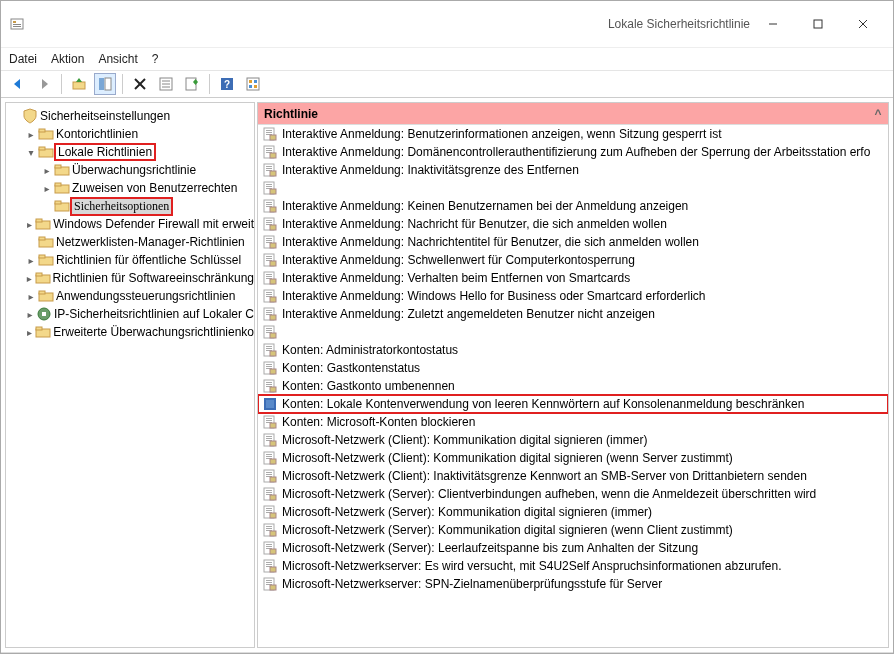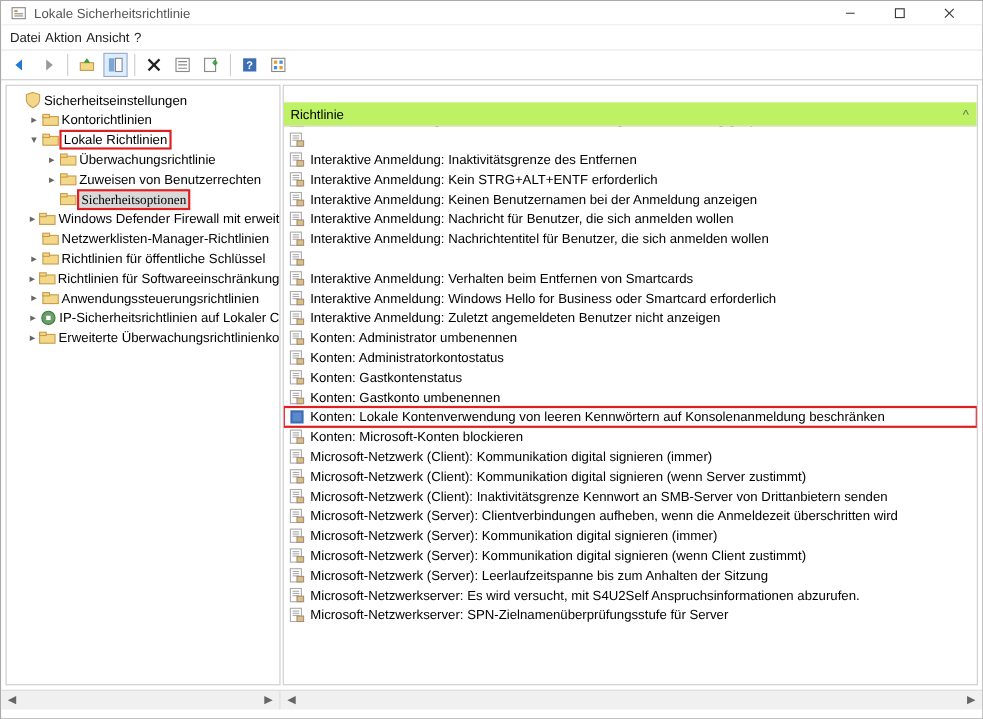--- a/index.html
+++ b/index.html
@@ -1,30 +1,30 @@
 <!DOCTYPE html>
 <html><head>
   <meta charset="utf-8">
   <style>
     * { margin: 0; padding: 0; box-sizing: border-box; font-family: "Segoe UI", Tahoma, sans-serif; }
     body { background: #fff; width: 894px; height: 654px; overflow: hidden; border: 1px solid #aaa; }
-    .titlebar { height: 22px; display: flex; align-items: center; padding: 0 8px; background: #fff; border-bottom: 1px solid #eee; }
+    .titlebar { height: 47px; display: flex; align-items: center; padding: 0 8px; background: #fff; border-bottom: 1px solid #eee; text-align: right; }
     .titlebar .icon { width: 16px; height: 16px; margin-right: 6px; }
     .titlebar .title { font-size: 12px; color: #555; flex: 1; }
     .titlebar .winbtns { display: flex; gap: 0; }
     .titlebar .winbtn { width: 45px; height: 30px; display: flex; align-items: center; justify-content: center; color: #666; }
-    .menubar { height: 22px; display: flex; align-items: center; padding: 0 8px; gap: 4px; font-size: 12px; color: #222; }
+    .menubar { height: 22px; display: flex; align-items: center; padding: 0 8px; gap: 14px; font-size: 12px; color: #222; }
     .menubar span { cursor: default; }
     .toolbar { height: 28px; display: flex; align-items: center; padding: 2px 6px; gap: 4px; border-top: 1px solid #e5e5e5; border-bottom: 1px solid #ccc; }
     .toolbar .tbtn { width: 22px; height: 22px; display: flex; align-items: center; justify-content: center; border: 1px solid transparent; }
     .toolbar .sep { width: 1px; height: 20px; background: #ccc; margin: 0 2px; }
     .content { display: flex; height: calc(100% - 30px - 22px - 28px - 18px); }
     .tree { width: 250px; border: 1px solid #ccc; margin: 4px 0 4px 4px; overflow: auto; font-size: 12px; padding-top: 4px; background: #fff; }
     .listpane { flex: 1; margin: 4px 4px 4px 2px; border: 1px solid #ccc; overflow: auto; background: #fff; }
-    .listheader { height: 22px; border-bottom: 1px solid #ddd; display: flex; align-items: center; padding-left: 6px; font-size: 12px; background: #bef264; position: sticky; top: 15px; }
+    .listheader { height: 22px; border-bottom: 1px solid #ddd; display: flex; align-items: center; padding-left: 6px; font-size: 12px; background: #fca5a5; position: sticky; top: 0; font-weight: bold; }
     .listheader .colname { flex: 1; }
     .listrow { height: 18px; display: flex; align-items: center; padding-left: 4px; font-size: 12px; white-space: nowrap; }
     .listrow .ricon { width: 16px; height: 16px; margin-right: 4px; flex-shrink: 0; }
     .listrow.highlighted { outline: 2px solid #e02020; outline-offset: -1px; }
     .treerow { height: 18px; display: flex; align-items: center; font-size: 12px; white-space: nowrap; }
     .treerow .expander { width: 14px; display: inline-flex; justify-content: center; color: #666; font-size: 10px; }
     .treerow .ticon { width: 16px; height: 16px; margin-right: 2px; flex-shrink: 0; }
     .treerow.highlighted .label { outline: 2px solid #e02020; outline-offset: 0; padding: 0 2px; }
     .treerow.selected .label { background: #d8d8d8; padding: 0 2px; font-family: Liberation Serif, serif; }
     .statusbar { height: 18px; border-top: 1px solid #ddd; display: flex; background: #f0f0f0; }
@@ -260,40 +260,40 @@
           <span>Interaktive Anmeldung: Benutzerinformationen anzeigen, wenn Sitzung gesperrt ist</span>
         </div>
         <div class="listrow">
           <span class="ricon"><svg width="16" height="16">
               <rect x="2" y="2" width="10" height="12" fill="#fff" stroke="#aaa"></rect>
               <rect x="4" y="4" width="6" height="1" fill="#aaa"></rect>
               <rect x="4" y="6" width="6" height="1" fill="#aaa"></rect>
               <rect x="4" y="8" width="6" height="1" fill="#aaa"></rect>
               <rect x="8" y="9" width="6" height="5" fill="#d6c47a" stroke="#a88"></rect>
             </svg></span>
+          <span>Interaktive Anmeldung: Domänencontrollerauthentifizierung zum Aufheben der Sperrung der Arbeitsstation erfo</span>
         </div>
         <div class="listrow">
           <span class="ricon"><svg width="16" height="16">
               <rect x="2" y="2" width="10" height="12" fill="#fff" stroke="#aaa"></rect>
               <rect x="4" y="4" width="6" height="1" fill="#aaa"></rect>
               <rect x="4" y="6" width="6" height="1" fill="#aaa"></rect>
               <rect x="4" y="8" width="6" height="1" fill="#aaa"></rect>
               <rect x="8" y="9" width="6" height="5" fill="#d6c47a" stroke="#a88"></rect>
             </svg></span>
           <span>Interaktive Anmeldung: Inaktivitätsgrenze des Entfernen</span>
         </div>
         <div class="listrow">
           <span class="ricon"><svg width="16" height="16">
               <rect x="2" y="2" width="10" height="12" fill="#fff" stroke="#aaa"></rect>
               <rect x="4" y="4" width="6" height="1" fill="#aaa"></rect>
               <rect x="4" y="6" width="6" height="1" fill="#aaa"></rect>
               <rect x="4" y="8" width="6" height="1" fill="#aaa"></rect>
               <rect x="8" y="9" width="6" height="5" fill="#d6c47a" stroke="#a88"></rect>
             </svg></span>
-          <span>Interaktive Anmeldung: Kein STRG+ALT+ENTF erforderlich</span>
         </div>
         <div class="listrow">
           <span class="ricon"><svg width="16" height="16">
               <rect x="2" y="2" width="10" height="12" fill="#fff" stroke="#aaa"></rect>
               <rect x="4" y="4" width="6" height="1" fill="#aaa"></rect>
               <rect x="4" y="6" width="6" height="1" fill="#aaa"></rect>
               <rect x="4" y="8" width="6" height="1" fill="#aaa"></rect>
               <rect x="8" y="9" width="6" height="5" fill="#d6c47a" stroke="#a88"></rect>
             </svg></span>
           <span>Interaktive Anmeldung: Keinen Benutzernamen bei der Anmeldung anzeigen</span>
@@ -319,20 +319,21 @@
           <span>Interaktive Anmeldung: Nachrichtentitel für Benutzer, die sich anmelden wollen</span>
         </div>
         <div class="listrow">
           <span class="ricon"><svg width="16" height="16">
               <rect x="2" y="2" width="10" height="12" fill="#fff" stroke="#aaa"></rect>
               <rect x="4" y="4" width="6" height="1" fill="#aaa"></rect>
               <rect x="4" y="6" width="6" height="1" fill="#aaa"></rect>
               <rect x="4" y="8" width="6" height="1" fill="#aaa"></rect>
               <rect x="8" y="9" width="6" height="5" fill="#d6c47a" stroke="#a88"></rect>
             </svg></span>
+          <span>Interaktive Anmeldung: Schwellenwert für Computerkontosperrung</span>
         </div>
         <div class="listrow">
           <span class="ricon"><svg width="16" height="16">
               <rect x="2" y="2" width="10" height="12" fill="#fff" stroke="#aaa"></rect>
               <rect x="4" y="4" width="6" height="1" fill="#aaa"></rect>
               <rect x="4" y="6" width="6" height="1" fill="#aaa"></rect>
               <rect x="4" y="8" width="6" height="1" fill="#aaa"></rect>
               <rect x="8" y="9" width="6" height="5" fill="#d6c47a" stroke="#a88"></rect>
             </svg></span>
           <span>Interaktive Anmeldung: Verhalten beim Entfernen von Smartcards</span>
@@ -358,21 +359,20 @@
           <span>Interaktive Anmeldung: Zuletzt angemeldeten Benutzer nicht anzeigen</span>
         </div>
         <div class="listrow">
           <span class="ricon"><svg width="16" height="16">
               <rect x="2" y="2" width="10" height="12" fill="#fff" stroke="#aaa"></rect>
               <rect x="4" y="4" width="6" height="1" fill="#aaa"></rect>
               <rect x="4" y="6" width="6" height="1" fill="#aaa"></rect>
               <rect x="4" y="8" width="6" height="1" fill="#aaa"></rect>
               <rect x="8" y="9" width="6" height="5" fill="#d6c47a" stroke="#a88"></rect>
             </svg></span>
-          <span>Konten: Administrator umbenennen</span>
         </div>
         <div class="listrow">
           <span class="ricon"><svg width="16" height="16">
               <rect x="2" y="2" width="10" height="12" fill="#fff" stroke="#aaa"></rect>
               <rect x="4" y="4" width="6" height="1" fill="#aaa"></rect>
               <rect x="4" y="6" width="6" height="1" fill="#aaa"></rect>
               <rect x="4" y="8" width="6" height="1" fill="#aaa"></rect>
               <rect x="8" y="9" width="6" height="5" fill="#d6c47a" stroke="#a88"></rect>
             </svg></span>
           <span>Konten: Administratorkontostatus</span>

